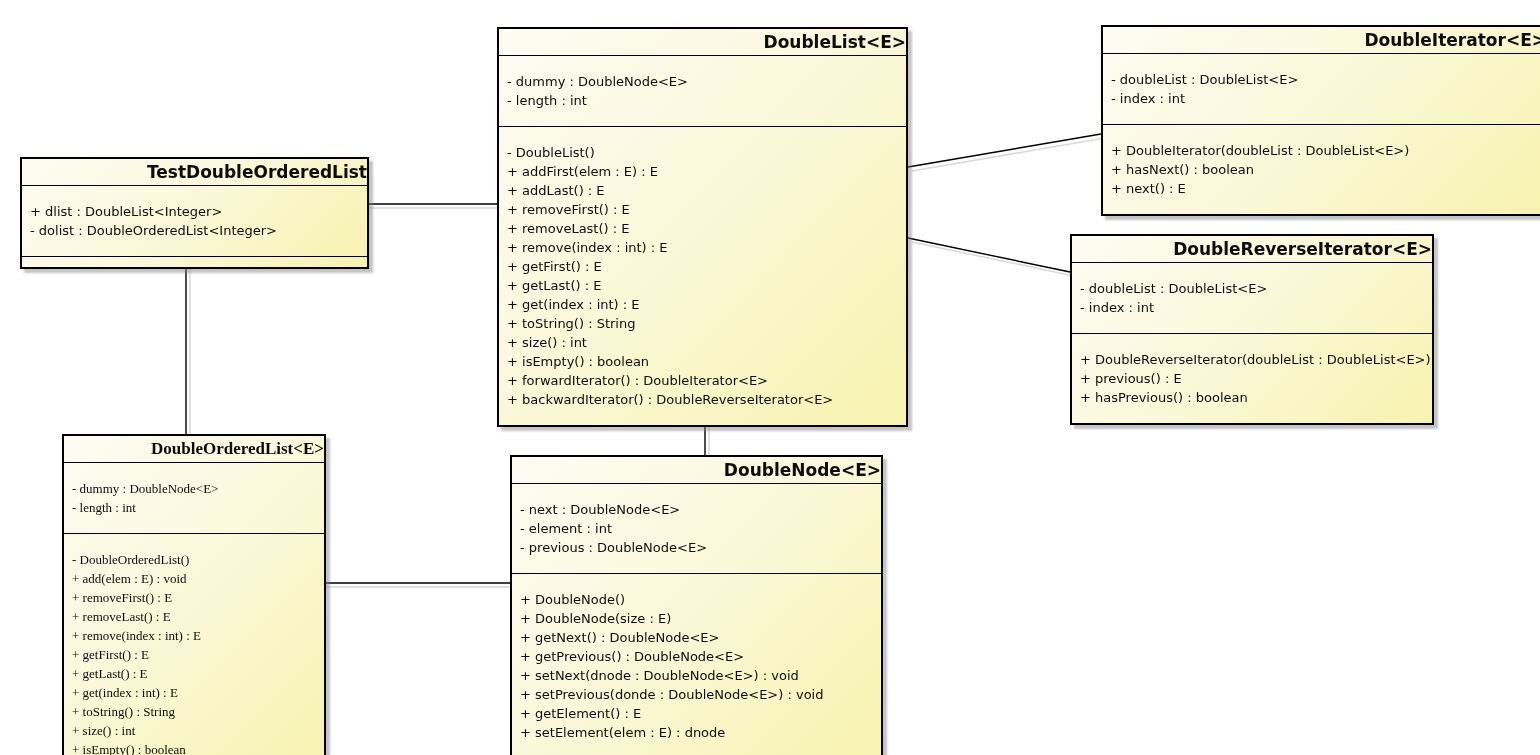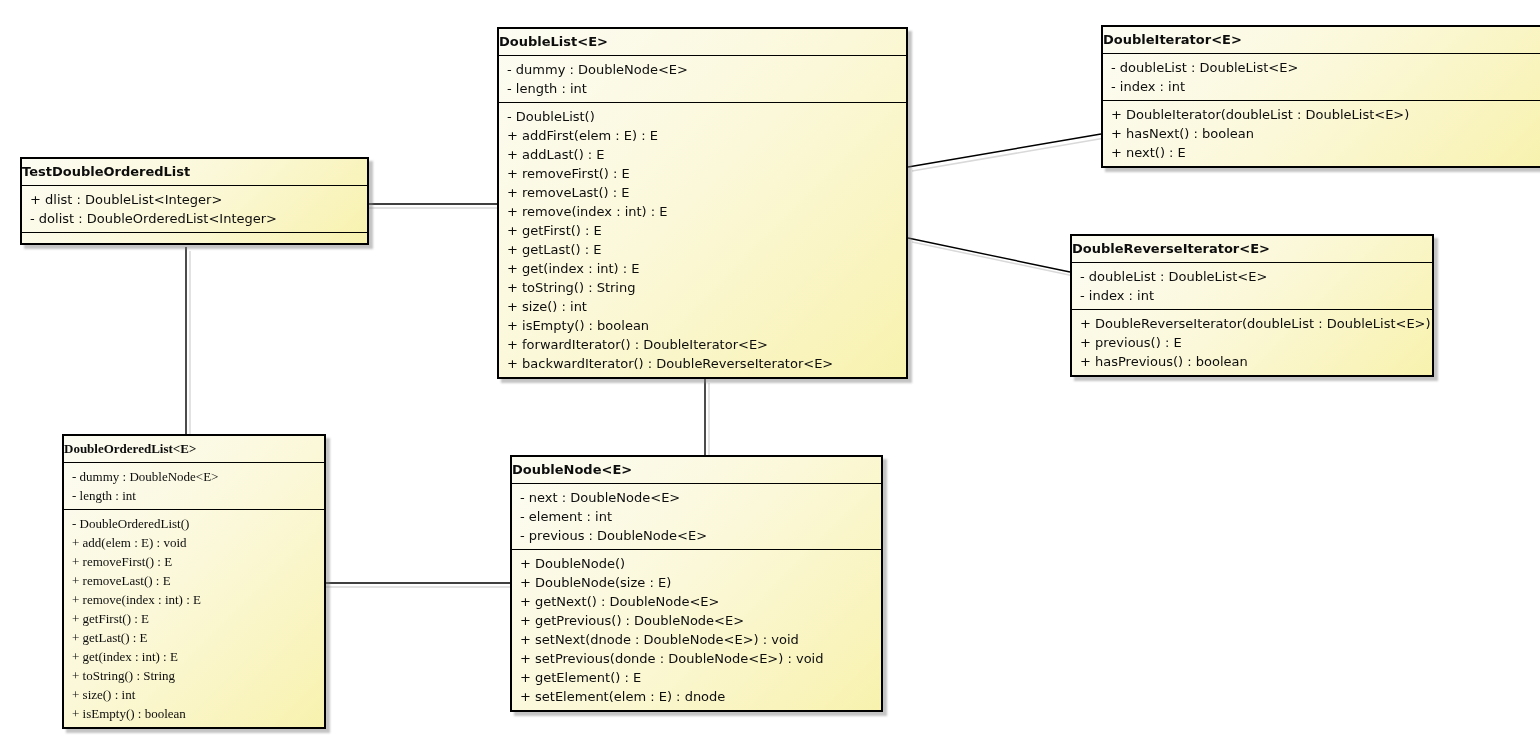--- a/index.html
+++ b/index.html
@@ -21,29 +21,30 @@
     position: absolute;
     z-index: 1;
     box-sizing: border-box;
     border: 2px solid #000000;
     background: linear-gradient(135deg, #fcfcf3 0%, #fbf8d9 48%, #f8f2ae 100%);
     box-shadow: 4px 4px 2px 0 rgba(125,125,125,0.45);
   }
   .uml-title {
     line-height: 26px;
     height: 26px;
-    text-align: left;
+    text-align: right;
     font-weight: bold;
-    font-size: 13px;
+    font-size: 17px;
     white-space: nowrap;
     overflow: hidden;
+    padding-left: 48px;
   }
   .uml-section {
     border-top: 1px solid #000000;
-    padding: 4px 0;
+    padding: 16px 0;
   }
   .uml-section.empty { min-height: 10px; padding: 0; }
   .uml-row {
     font-size: 13px;
     line-height: 19px;
     padding: 0 6px 0 8px;
     white-space: nowrap;
     overflow: hidden;
   }
 </style>

